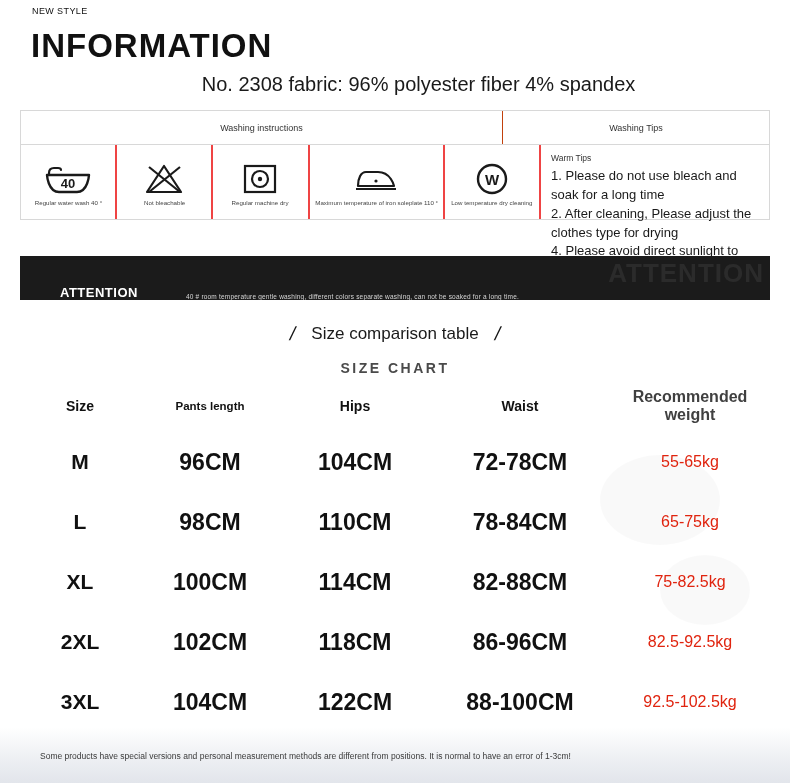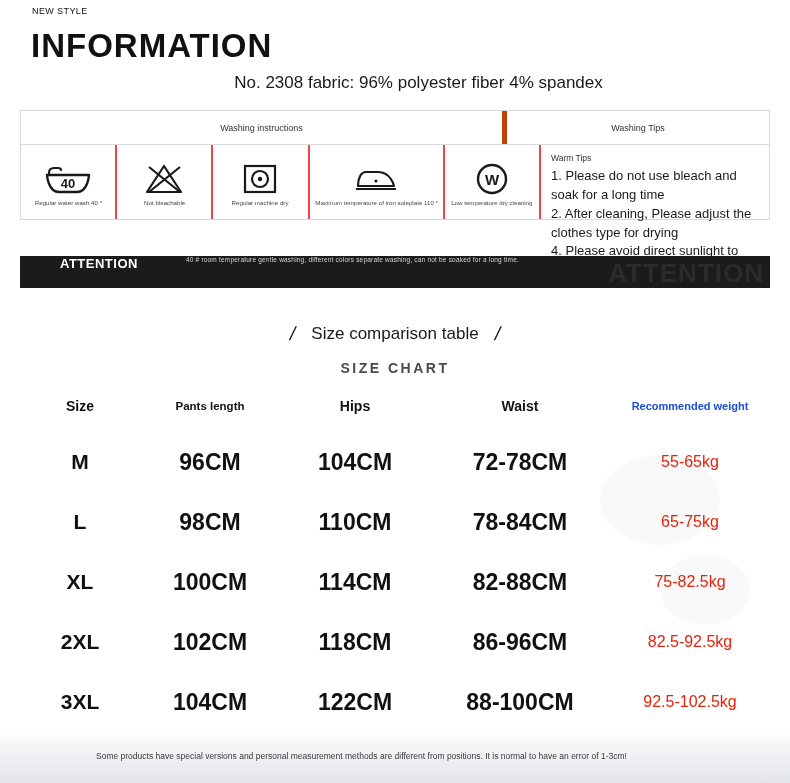--- a/index.html
+++ b/index.html
@@ -40,21 +40,21 @@
     font-weight: bold;
     letter-spacing: 1px;
     color: #111;
   }
   .fabric-line {
     position: absolute;
     left: 0;
     right: 0;
     top: 73px;
     text-align: center;
-    font-size: 17px;
+    font-size: 20px;
     color: #1a1a1a;
     padding-left: 47px;
   }
 
   
   .care-table {
     position: absolute;
     left: 20px;
     top: 110px;
     width: 750px;
@@ -63,21 +63,21 @@
     display: flex;
     flex-direction: column;
     background: #fff;
   }
   .care-head {
     display: flex;
     height: 33px;
   }
   .care-head .ch-left {
     flex: 0 0 481px;
-    border-right: 5px solid #c2410c;
+    border-right: 1px solid #c2410c;
     display: flex;
     align-items: center;
     justify-content: center;
     font-size: 9px;
     color: #333;
   }
   .care-head .ch-right {
     flex: 1;
     display: flex;
     align-items: center;
@@ -129,25 +129,25 @@
     color: #1a1a1a;
     line-height: 1.45;
   }
 
   
   .attention-bar {
     position: absolute;
     left: 20px;
     top: 256px;
     width: 750px;
-    height: 32px;
+    height: 44px;
     background: #1b1b1b;
     color: #fff;
     display: flex;
-    align-items: flex-start;
+    align-items: flex-end;
     overflow: hidden;
   }
   .attention-bar .att-title {
     margin-left: 40px;
     font-size: 13px;
     font-weight: bold;
     letter-spacing: 0.5px;
   }
   .attention-bar .att-sub {
     margin-left: 48px;
@@ -214,22 +214,22 @@
     font-weight: bold;
     color: #111;
     padding-bottom: 6px;
     height: 40px;
   }
   .size-table thead th.small {
     font-size: 11.5px;
     line-height: 1.05;
   }
   .size-table thead th.rec {
-    color: #1d4ed8;
-    font-size: 11px;
+    color: #404040;
+    font-size: 16px;
     line-height: 1.15;
   }
   .size-table tbody td {
     height: 58px;
     font-size: 23px;
     font-weight: bold;
     color: #111;
   }
   .size-table tbody td.sz {
     font-size: 21px;
@@ -244,21 +244,21 @@
   .col-hip  { width: 150px; }
   .col-waist{ width: 180px; }
   .col-wt   { width: 160px; }
 
   
   .footer-note {
     position: absolute;
     left: 0;
     right: 0;
     bottom: 20px;
-    padding: 0 96px;
+    padding: 0 40px;
     box-sizing: border-box;
     font-size: 8.5px;
     color: #3a3a3a;
     line-height: 1.5;
     margin-top: 12px;
   }
   .bottom-fade {
     position: absolute;
     left: 0;
     right: 0;

